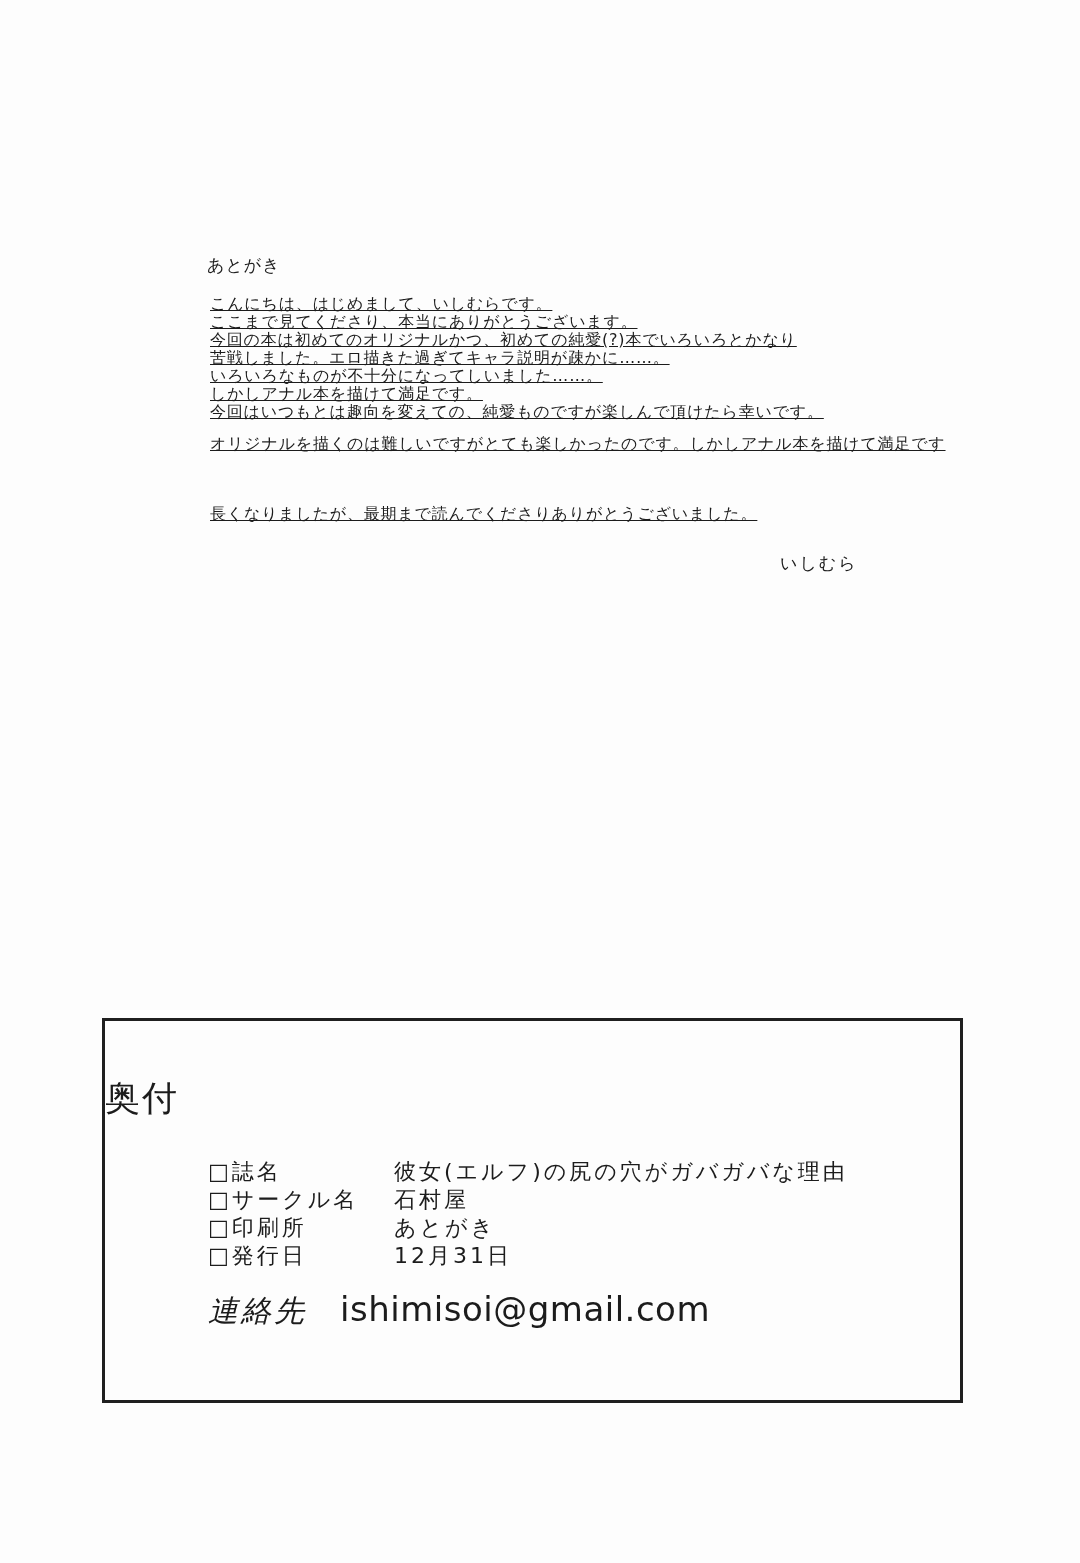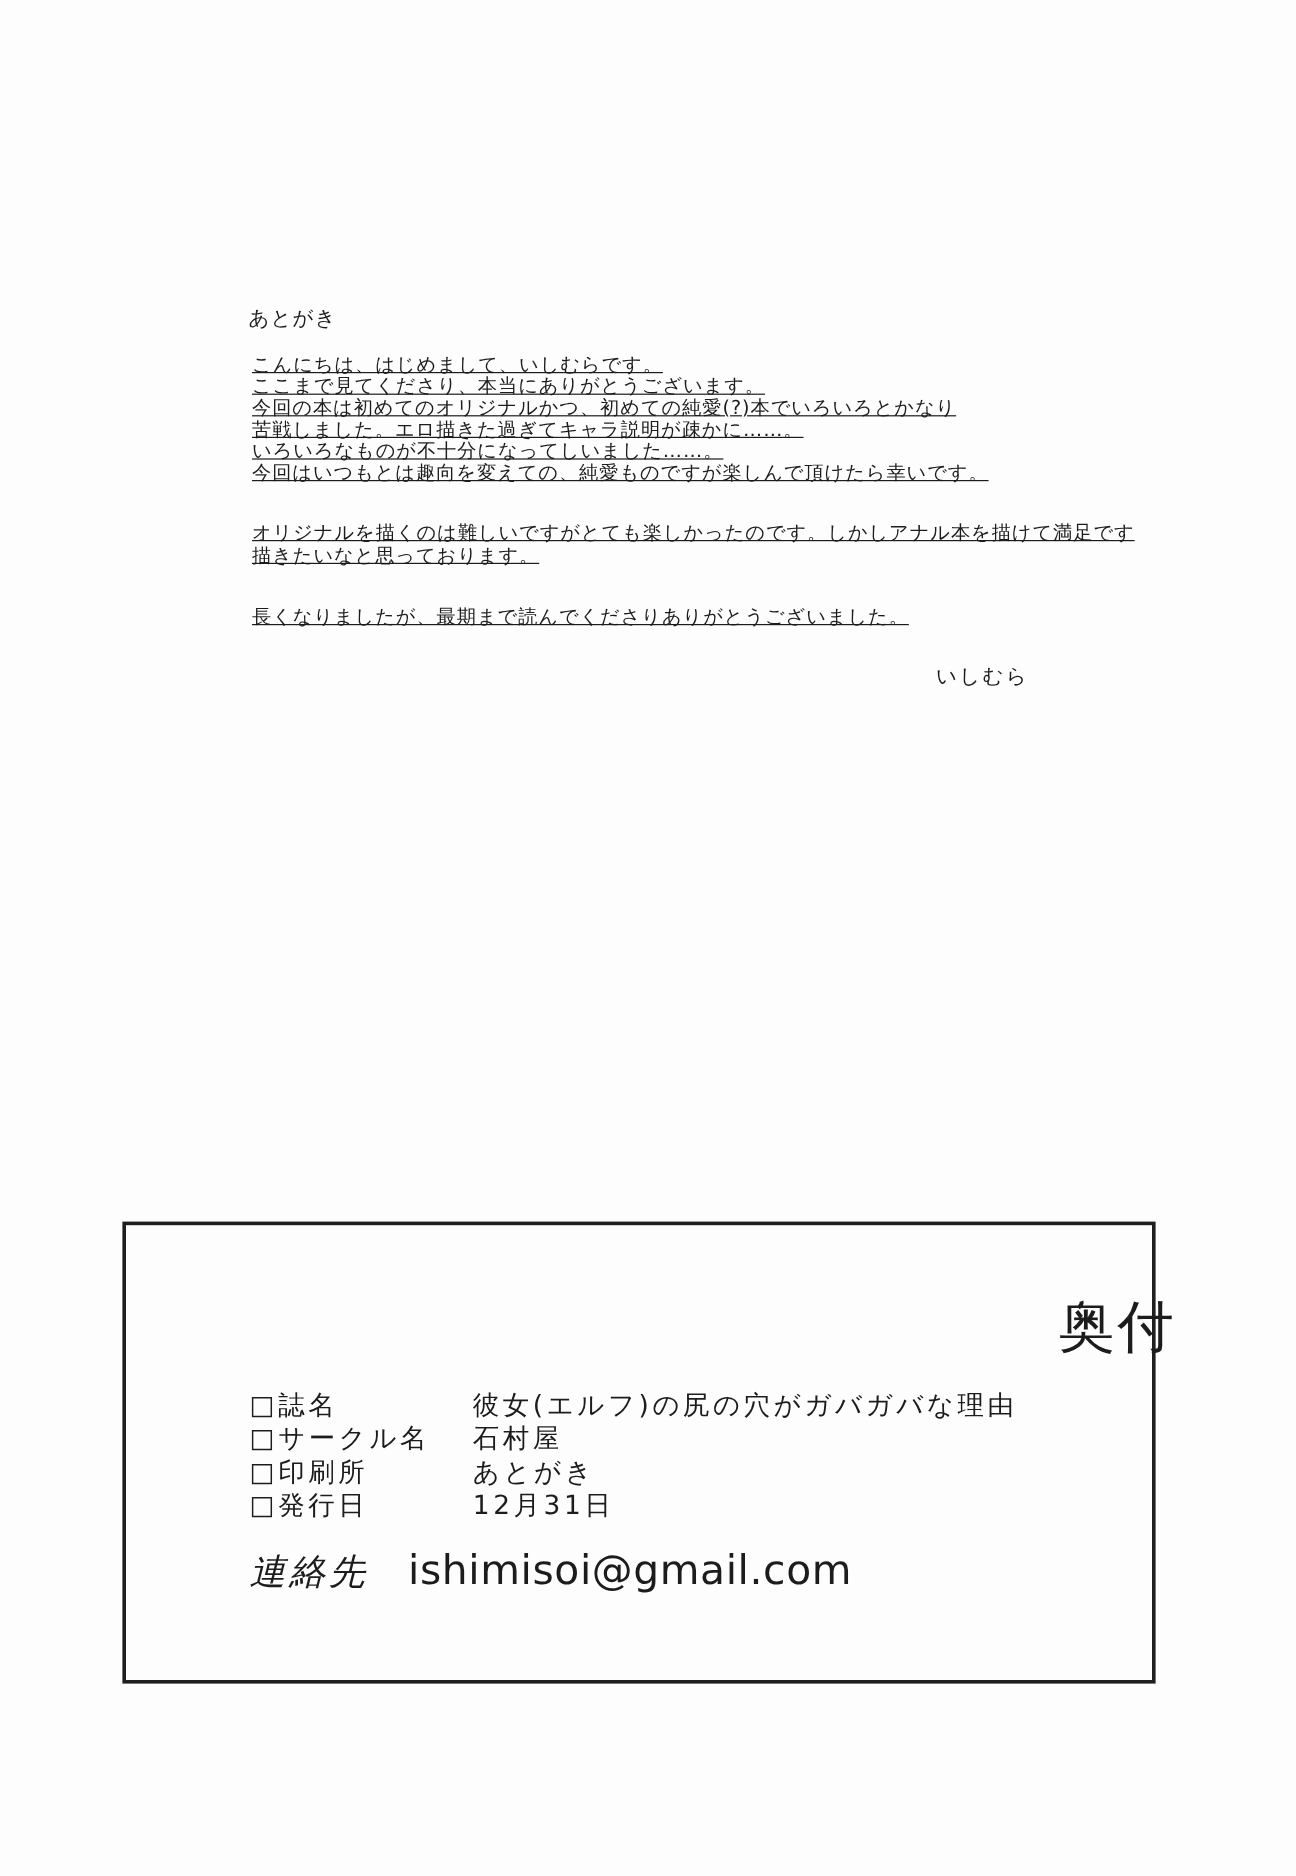--- a/index.html
+++ b/index.html
@@ -57,24 +57,23 @@
     width: 855px;
     height: 379px;
     border: 3px solid #1f1f1f;
     background: #fdfdfd;
   }
   .colophon-title {
     position: absolute;
     top: 54px;
     left: 0;
     width: 100%;
-    text-align: right;
-    font-size: 47px;
+    text-align: left;
+    font-size: 35px;
     letter-spacing: 2px;
-    margin-left: 20px;
   }
   .colophon-rows {
     position: absolute;
     left: 103px;
     top: 137px;
     display: grid;
     grid-template-columns: 186px auto;
     font-size: 22px;
     letter-spacing: 3px;
     line-height: 28px;
@@ -106,26 +105,26 @@
 <div class="page">
 
   <div class="atogaki-heading">あとがき</div>
 
   <div class="para para-1">
     <div class="line">こんにちは、はじめまして、いしむらです。</div>
     <div class="line">ここまで見てくださり、本当にありがとうございます。</div>
     <div class="line">今回の本は初めてのオリジナルかつ、初めての純愛(?)本でいろいろとかなり</div>
     <div class="line">苦戦しました。エロ描きた過ぎてキャラ説明が疎かに……。</div>
     <div class="line">いろいろなものが不十分になってしいました……。</div>
+    <div class="line">しかしアナル本を描けて満足です。</div>
     <div class="line">今回はいつもとは趣向を変えての、純愛ものですが楽しんで頂けたら幸いです。</div>
   </div>
 
   <div class="para para-2">
     <div class="line">オリジナルを描くのは難しいですがとても楽しかったのです。しかしアナル本を描けて満足です</div>
-    <div class="line">描きたいなと思っております。</div>
   </div>
 
   <div class="para para-3">
     <div class="line">長くなりましたが、最期まで読んでくださりありがとうございました。</div>
   </div>
 
   <div class="signature">いしむら</div>
 
   <div class="colophon">
     <div class="colophon-title">奥付</div>

